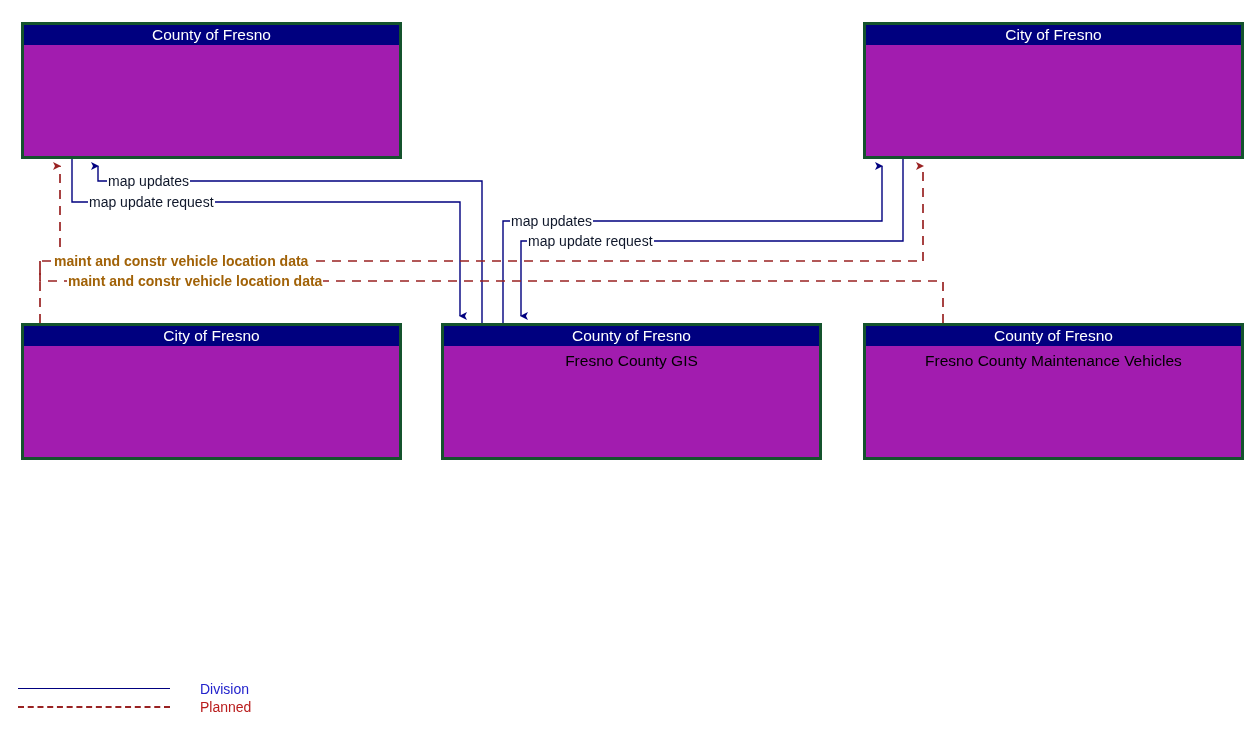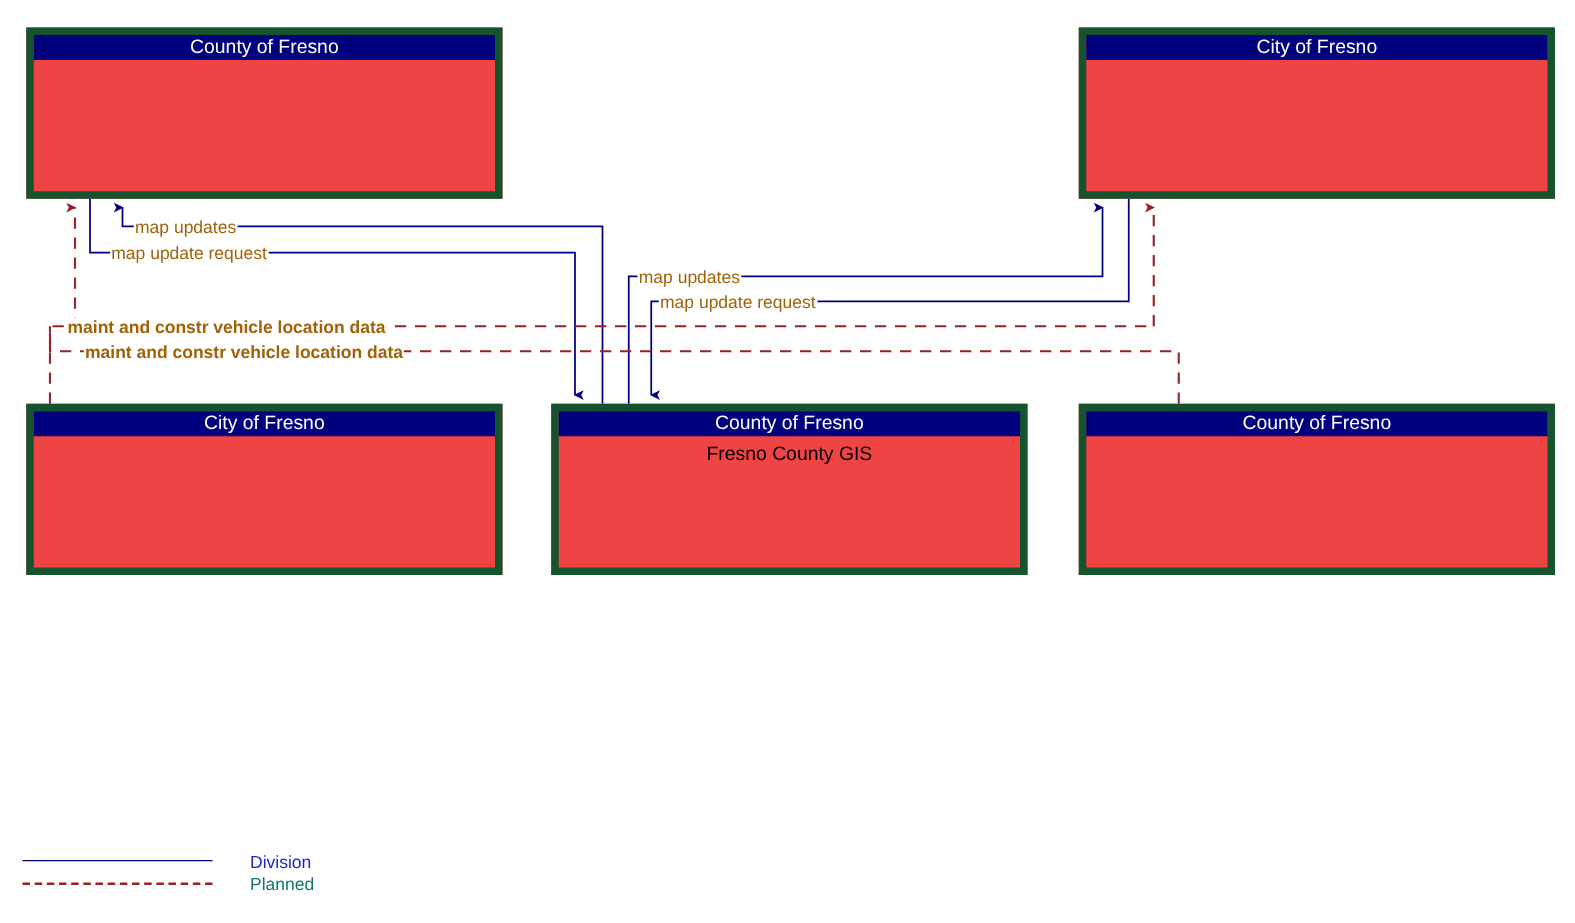--- a/index.html
+++ b/index.html
@@ -18,22 +18,22 @@
   #canvas {
     position: absolute;
     left: 0; top: 0;
     width: 1260px;
     height: 738px;
   }
   
   .node {
     position: absolute;
     box-sizing: border-box;
-    border: 6px solid #14532d;
-    background: #ef4444;
+    border: 3px solid #14532d;
+    background: #a21caf;
     z-index: 5;
   }
   .node-header {
     box-sizing: border-box;
     background: #00007f;
     color: #ffffff;
     font-size: 15.5px;
     line-height: 20px;
     height: 20px;
     text-align: center;
@@ -60,21 +60,21 @@
   
   .flow-label {
     position: absolute;
     font-size: 14px;
     line-height: 14px;
     white-space: nowrap;
     z-index: 4;
     background: #ffffff;
     padding: 0 1px;
   }
-  .flow-existing { color: #a16207; }
+  .flow-existing { color: #0f172a; }
   .flow-planned  { color: #a16207; font-weight: bold; }
 
   
   #legend {
     position: absolute;
     left: 18px;
     top: 680px;
     z-index: 6;
   }
   .legend-row {
@@ -92,21 +92,21 @@
   .legend-line.dashed { border-top: 2.2px dashed #992222; }
   .legend-text {
     position: absolute;
     left: 182px;
     top: 0;
     font-size: 14px;
     line-height: 18px;
     white-space: nowrap;
   }
   .legend-text.existing { color: #2222cc; }
-  .legend-text.planned  { color: #0f766e; }
+  .legend-text.planned  { color: #b91c1c; }
 </style>
 </head>
 <body>
 
 <div id="canvas">
 
   <svg id="edges" viewBox="0 0 1260 738" width="1260" height="738">
     <defs>
       <marker id="arrow-blue" markerWidth="9" markerHeight="9" refX="4.5" refY="7.6" orient="auto" markerUnits="userSpaceOnUse">
         <polygon points="4.5,8.6 0.6,0.6 4.5,2.6 8.4,0.6" fill="#00007f"></polygon>
@@ -159,20 +159,21 @@
     <div class="node-header">City of Fresno</div>
   </div>
 
   <div class="node" style="left:441px; top:323px; width:381px; height:137px;">
     <div class="node-header">County of Fresno</div>
     <div class="node-body">Fresno County GIS</div>
   </div>
 
   <div class="node" style="left:863px; top:323px; width:381px; height:137px;">
     <div class="node-header">County of Fresno</div>
+    <div class="node-body">Fresno County Maintenance Vehicles</div>
   </div>
 
   <div id="legend">
     <div class="legend-row">
       <div class="legend-line solid"></div>
       <div class="legend-text existing">Division</div>
     </div>
     <div class="legend-row">
       <div class="legend-line dashed"></div>
       <div class="legend-text planned">Planned</div>

